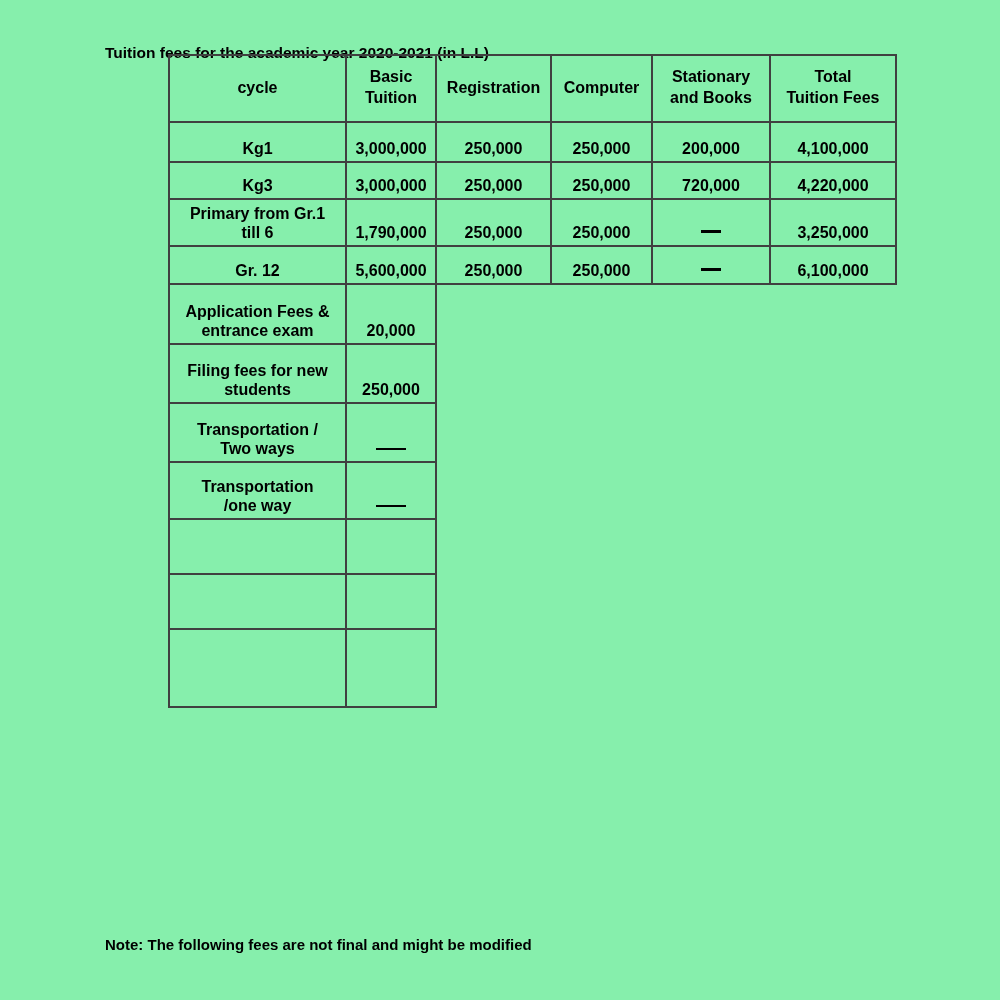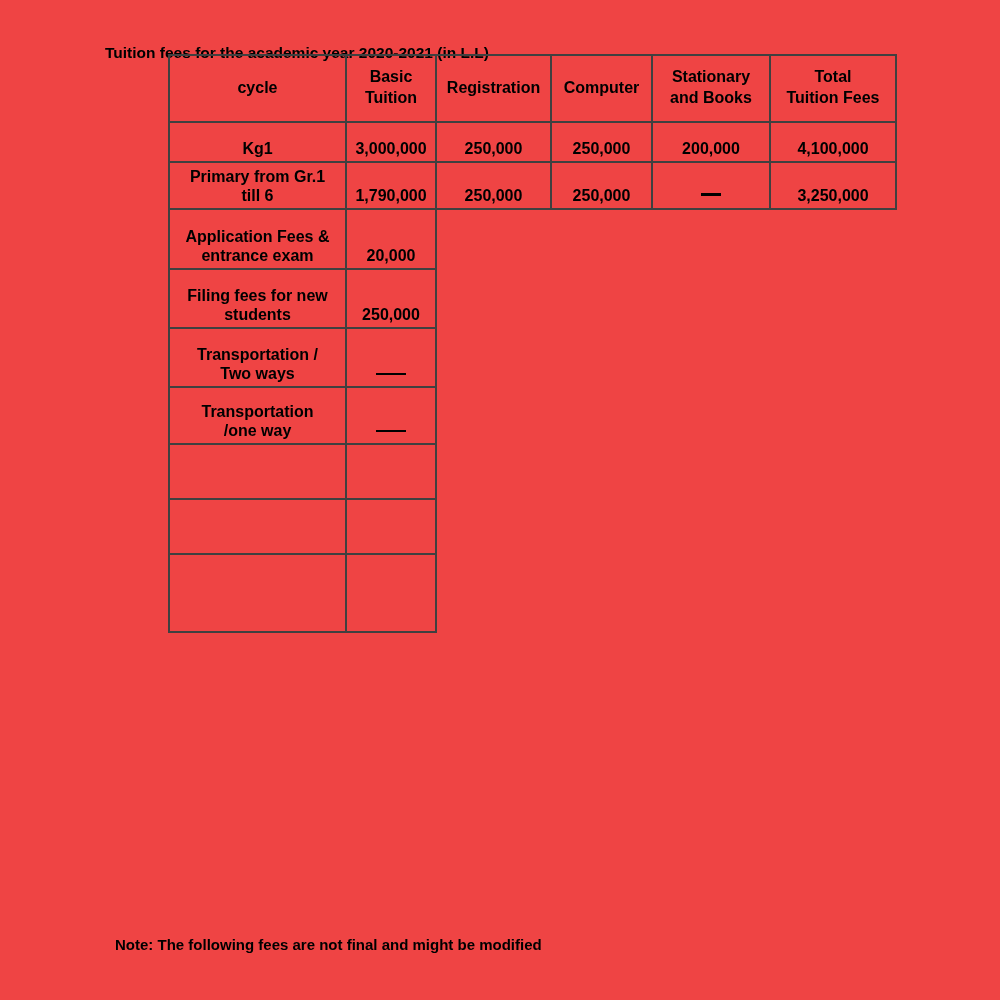--- a/index.html
+++ b/index.html
@@ -1,19 +1,19 @@
 <!DOCTYPE html>
 <html><head>
 <meta charset="utf-8">
 <style>
   html,body{margin:0;padding:0;background:#fff;}
-  .page{position:relative;width:1000px;height:1000px;background:#ef4444;overflow:hidden;
+  .page{position:relative;width:1000px;height:1000px;background:#86efac;overflow:hidden;
         font-family:"Liberation Sans",sans-serif;color:#000;}
   .title{position:absolute;left:105px;top:44px;font-size:15.5px;font-weight:bold;white-space:nowrap;}
-  .note{position:absolute;left:105px;top:936px;font-size:15px;font-weight:bold;white-space:nowrap;margin-left:10px;}
+  .note{position:absolute;left:105px;top:936px;font-size:15px;font-weight:bold;white-space:nowrap;}
   table.fees{position:absolute;left:168px;top:54px;border-collapse:collapse;table-layout:fixed;}
   table.fees th,table.fees td{
     border:2px solid #404040;padding:0 2px 3px 2px;text-align:center;vertical-align:bottom;
     font-size:16px;font-weight:bold;white-space:pre-line;line-height:19px;overflow:hidden;}
   table.fees thead th{vertical-align:middle;height:62px;line-height:21px;}
   
   tr.r0 td{height:35px} tr.r1 td{height:32px} tr.r2 td{height:32px}
   tr.r3 td{height:42px} tr.r4 td{height:34px} tr.r5 td{height:33px}
   tr.r6 td{height:33px} tr.r7 td{height:33px}
   
@@ -55,28 +55,44 @@
     </thead>
     <tbody id="main-body">
         <tr class="r0">
           <td>Kg1</td>
           <td>3,000,000</td>
           <td>250,000</td>
           <td>250,000</td>
           <td>200,000</td>
           <td>4,100,000</td>
         </tr>
+        <tr class="r2">
+          <td>Kg3</td>
+          <td>3,000,000</td>
+          <td>250,000</td>
+          <td>250,000</td>
+          <td>720,000</td>
+          <td>4,220,000</td>
+        </tr>
         <tr class="r3">
           <td>Primary from Gr.1
 till 6</td>
           <td>1,790,000</td>
           <td>250,000</td>
           <td>250,000</td>
           <td><span class="dash"></span></td>
           <td>3,250,000</td>
+        </tr>
+        <tr class="r7">
+          <td>Gr. 12</td>
+          <td>5,600,000</td>
+          <td>250,000</td>
+          <td>250,000</td>
+          <td><span class="dash"></span></td>
+          <td>6,100,000</td>
         </tr>
       </tbody>
     <tbody id="extra-body">
         <tr class="x0">
           <td class="xlbl">Application Fees &amp;
 entrance exam</td>
           <td class="xval">20,000</td>
         </tr>
         <tr class="x1">
           <td class="xlbl">Filing fees for new

